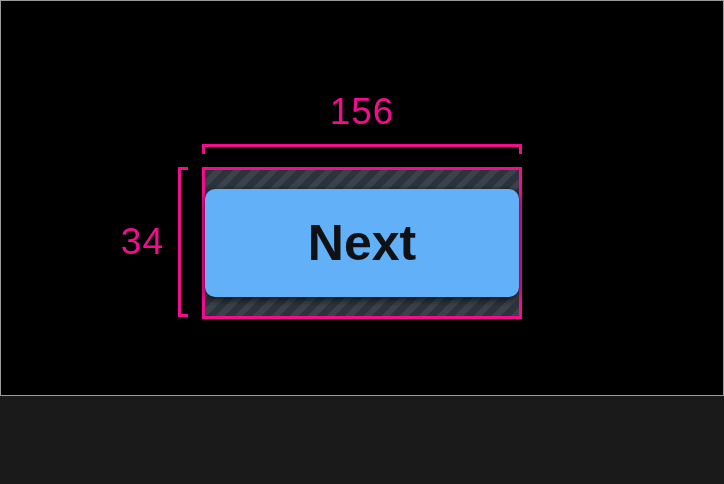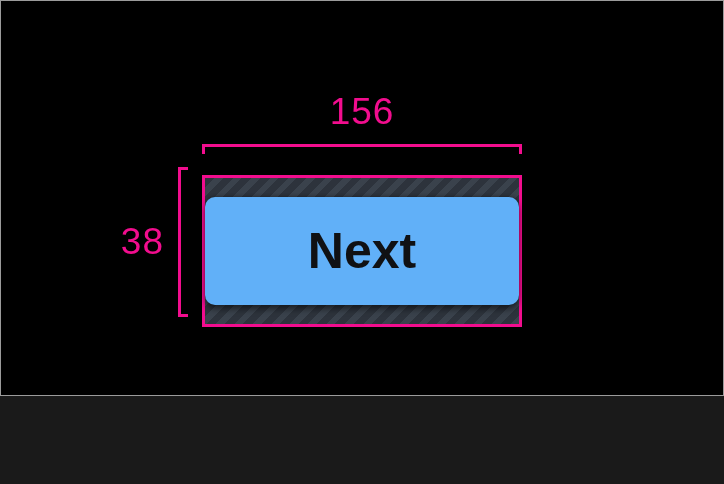--- a/index.html
+++ b/index.html
@@ -73,21 +73,20 @@
     height: 152px;
     box-sizing: border-box;
     border: 3px solid #f20d8e;
     background: repeating-linear-gradient(
       135deg,
       #2d333c 0px,
       #2d333c 7px,
       #3a424c 7px,
       #3a424c 13px
     );
-    margin-top: 8px;
   }
 
   .next-button {
     position: absolute;
     left: 0;
     right: 0;
     top: 19px;
     bottom: 19px;
     background: #61b0f8;
     border: none;
@@ -106,21 +105,21 @@
 </style>
 </head>
 <body>
 
 <div class="stage">
 
   <div class="dim-label width">156</div>
 
   <div class="bracket-top"></div>
 
-  <div class="dim-label height">38</div>
+  <div class="dim-label height">34</div>
 
   <div class="bracket-left"></div>
 
   <div class="measure-rect">
     <button class="next-button">
       <span>Next</span>
     </button>
   </div>
 
 </div>

